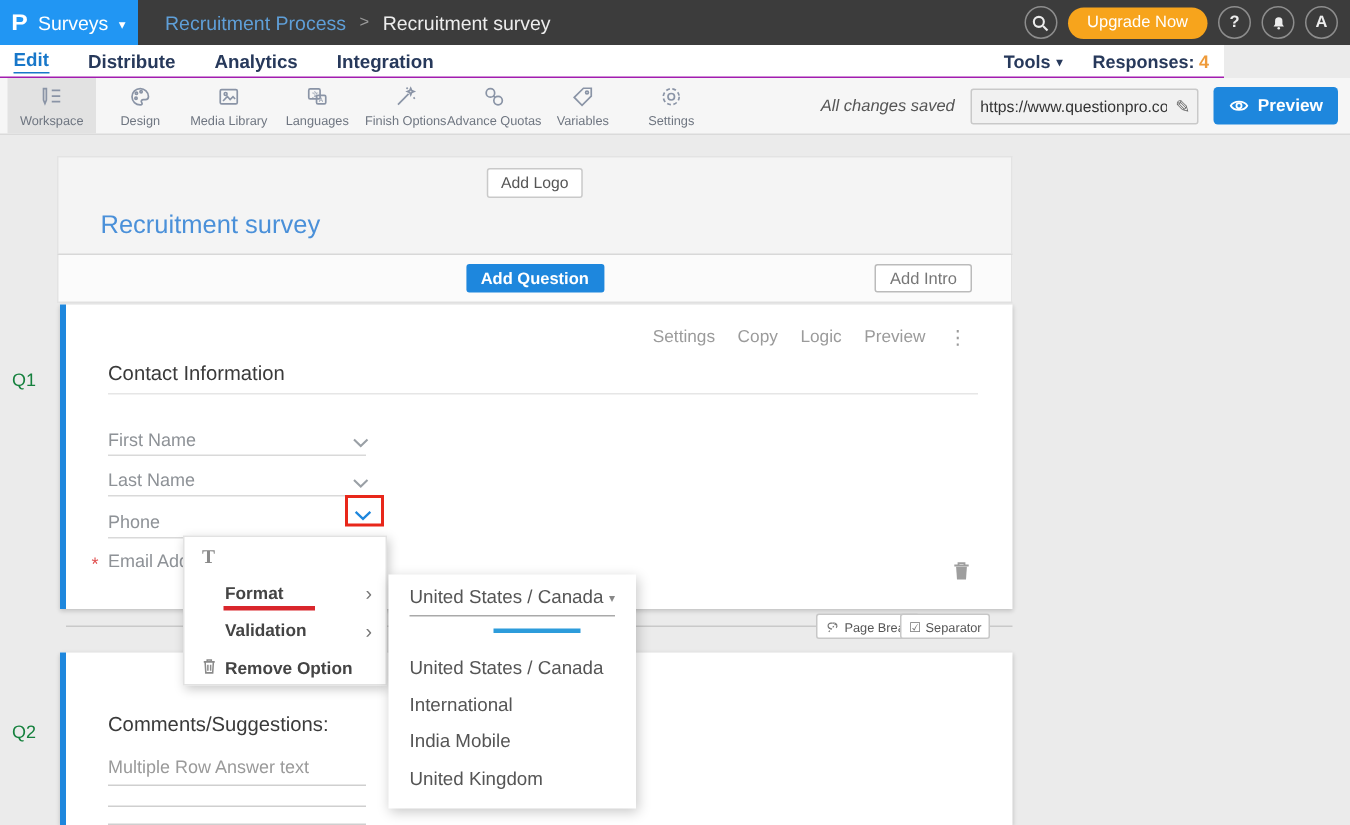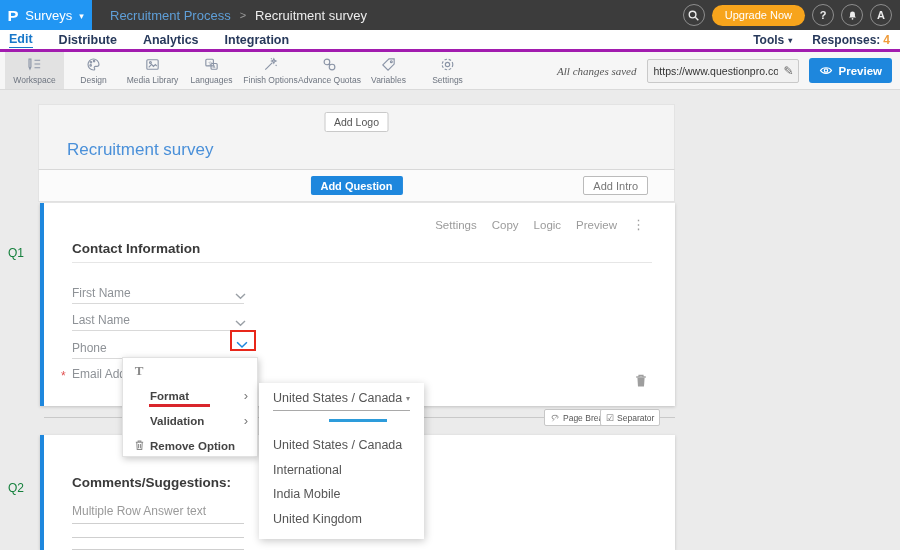--- a/index.html
+++ b/index.html
@@ -15,39 +15,39 @@
   .logo-box .caret { color:#fff; font-size:9px; margin-top:1px; }
   .breadcrumb { margin-left:18px; font-size:13px; display:flex; align-items:center; gap:9px; }
   .bc-parent { color:#5f9fd8; }
   .bc-sep { color:#9a9a9a; font-size:11px; }
   .bc-current { color:#ededed; }
   .header-right { margin-left:auto; display:flex; align-items:center; gap:7px; padding-right:8px; }
   .circle-btn { width:22px; height:22px; border-radius:50%; border:1.5px solid #8d8d8d; display:flex; align-items:center; justify-content:center; color:#ececec; font-size:11px; font-weight:700; cursor:pointer; background:transparent; }
   .upgrade-btn { height:21px; border-radius:11px; background:#f7a41c; border:none; color:#fff; font-size:11px; font-weight:400; padding:0 13px; cursor:pointer; }
 
   
-  #nav { position:absolute; left:0; top:30px; width:900px; height:22px; background:#fff; border-bottom:3px solid #a21caf; display:flex; align-items:center; font-size:12.5px; }
+  #nav { position:absolute; left:0; top:30px; width:816px; height:22px; background:#fff; border-bottom:1px solid #a21caf; display:flex; align-items:center; font-size:12.5px; }
   .nav-item { color:#27395b; font-weight:700; margin-left:26px; cursor:pointer; }
   .nav-item:first-child { margin-left:9px; }
   .nav-item.active { color:#1877c9; border-bottom:1.5px solid #1877c9; padding-bottom:1px; }
   .nav-right { margin-left:auto; display:flex; align-items:center; gap:20px; padding-right:10px;text-align:right; }
   .tools { color:#27395b; font-weight:700; font-size:12px; cursor:pointer; display:flex; gap:4px; align-items:center; }
   .tools .caret { font-size:8px; margin-top:2px; }
   .responses { font-size:12px; font-weight:700; color:#27395b; cursor:pointer; }
   .responses .count { color:#ef9b3a; margin-left:3px; }
 
   
   #toolbar { position:absolute; left:0; top:52px; width:900px; height:38px; background:#f6f6f6; border-bottom:1px solid #dadada; display:flex; align-items:stretch; }
   .tool-btn { width:59px; display:flex; flex-direction:column; align-items:center; justify-content:center; gap:2px; cursor:pointer; color:#8a94a6; }
   .tool-btn:first-child { margin-left:5px; }
   .tool-btn.selected { background:#e2e2e2; }
   .tool-btn svg { stroke:#8a94a6; fill:none; stroke-width:1.2; }
   .tool-label { font-size:8.5px; color:#6e7580; white-space:nowrap; }
   .toolbar-right { margin-left:auto; display:flex; align-items:center; gap:10px; padding-right:8px; }
-  .saved-status { font-style:italic; font-size:11px; color:#555;font-family:Liberation Serif, serif; }
+  .saved-status { font-style:italic; font-size:11px; color:#555; }
   .url-box { width:152px; height:24px; background:#f1f1f1; border:1px solid #c9c9c9; border-radius:2px; position:relative; display:flex; align-items:center; }
   .url-box input { border:none; background:transparent; width:130px; font-size:10.5px; color:#333; padding:0 0 0 6px; font-family:"Liberation Sans",sans-serif; outline:none; }
   .url-pencil { position:absolute; right:4px; color:#666; font-size:12px; cursor:pointer; }
   .preview-btn { height:25px; background:#1e87dd; border:none; border-radius:3px; color:#fff; font-size:11.5px; font-weight:700; padding:0 10px; display:flex; align-items:center; gap:6px; cursor:pointer; }
   .preview-btn svg { stroke:#fff; fill:none; stroke-width:1.2; }
 
   
   #canvas { position:absolute; left:0; top:90px; width:856px; height:460px; background:#ebebeb; }
 
   #survey-header { position:absolute; left:38px; top:14px; width:637px; height:66px; background:#f4f4f4; border:1px solid #e3e3e3; border-bottom:1px solid #d8d8d8; }
@@ -61,21 +61,21 @@
   .q-label { position:absolute; left:8px; font-size:12px; color:#15803d; }
 
   .q-card { position:absolute; left:40px; width:635px; background:#fff; border-left:4px solid #1e87dd; box-shadow:0 1px 3px rgba(0,0,0,.18); }
   #q1-card { top:113px; height:203px; }
   #q2-card { top:345px; height:115px; }
 
   .card-actions { position:absolute; right:30px; top:14px; display:flex; gap:15px; align-items:center; font-size:11.5px; color:#9b9b9b; }
   .card-actions span { cursor:pointer; }
   .more-dots { font-size:13px; color:#9b9b9b; letter-spacing:0; }
 
-  .q-title { position:absolute; left:28px; top:38px; font-size:13.5px; font-weight:700; color:#3a3a3a; }
+  .q-title { position:absolute; left:28px; top:38px; font-size:13.5px; font-weight:400; color:#3a3a3a; }
   .q-title-rule { position:absolute; left:28px; top:59px; width:580px; border-top:1px solid #e6e6e6; }
 
   .field-label { position:absolute; left:28px; font-size:12px; color:#8e9297; }
   .field-line { position:absolute; left:28px; width:172px; border-top:1px solid #d9d9d9; }
   .field-chevron { position:absolute; left:191px; cursor:pointer; }
   .field-chevron svg { stroke:#9aa0a6; fill:none; stroke-width:1.4; }
   .field-chevron.hl svg { stroke:#1e87dd; }
   .required-mark { position:absolute; left:17px; color:#e04f4f; font-size:12px; }
   .hl-red-box { position:absolute; left:186px; top:127px; width:26px; height:21px; border:2px solid #e8271a; }
   .card-trash { position:absolute; left:590px; top:170px; cursor:pointer; }

